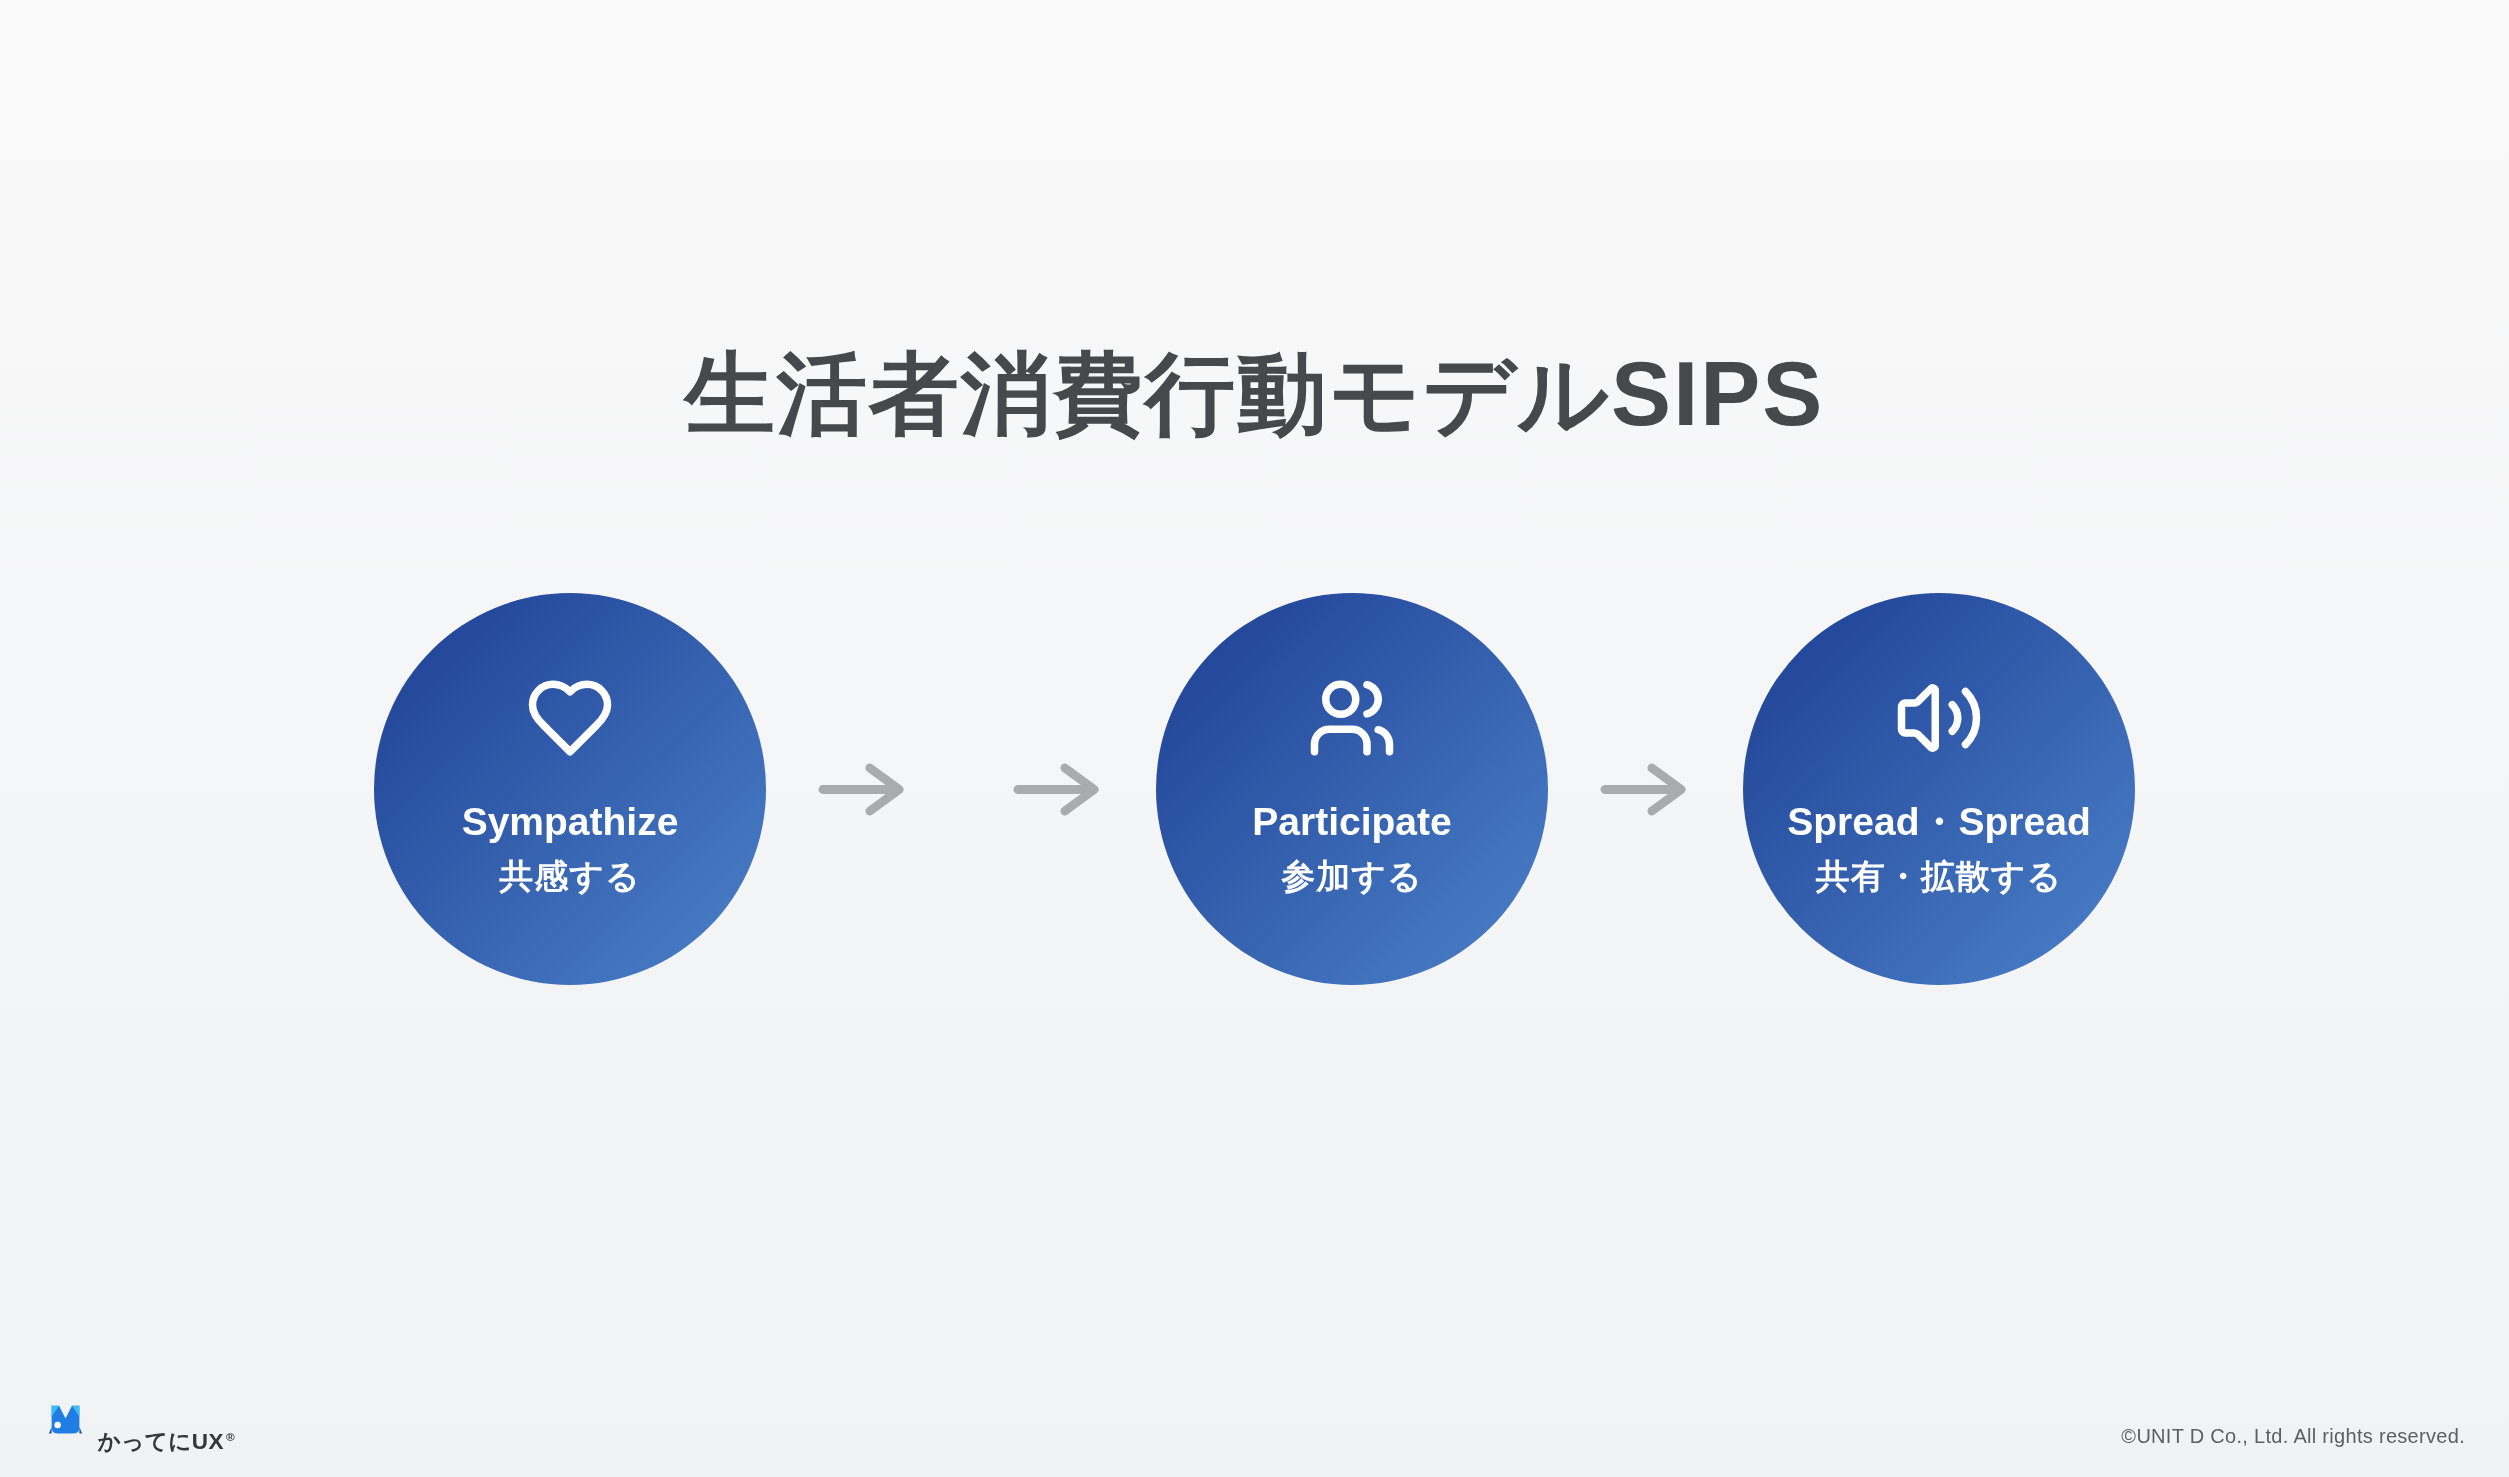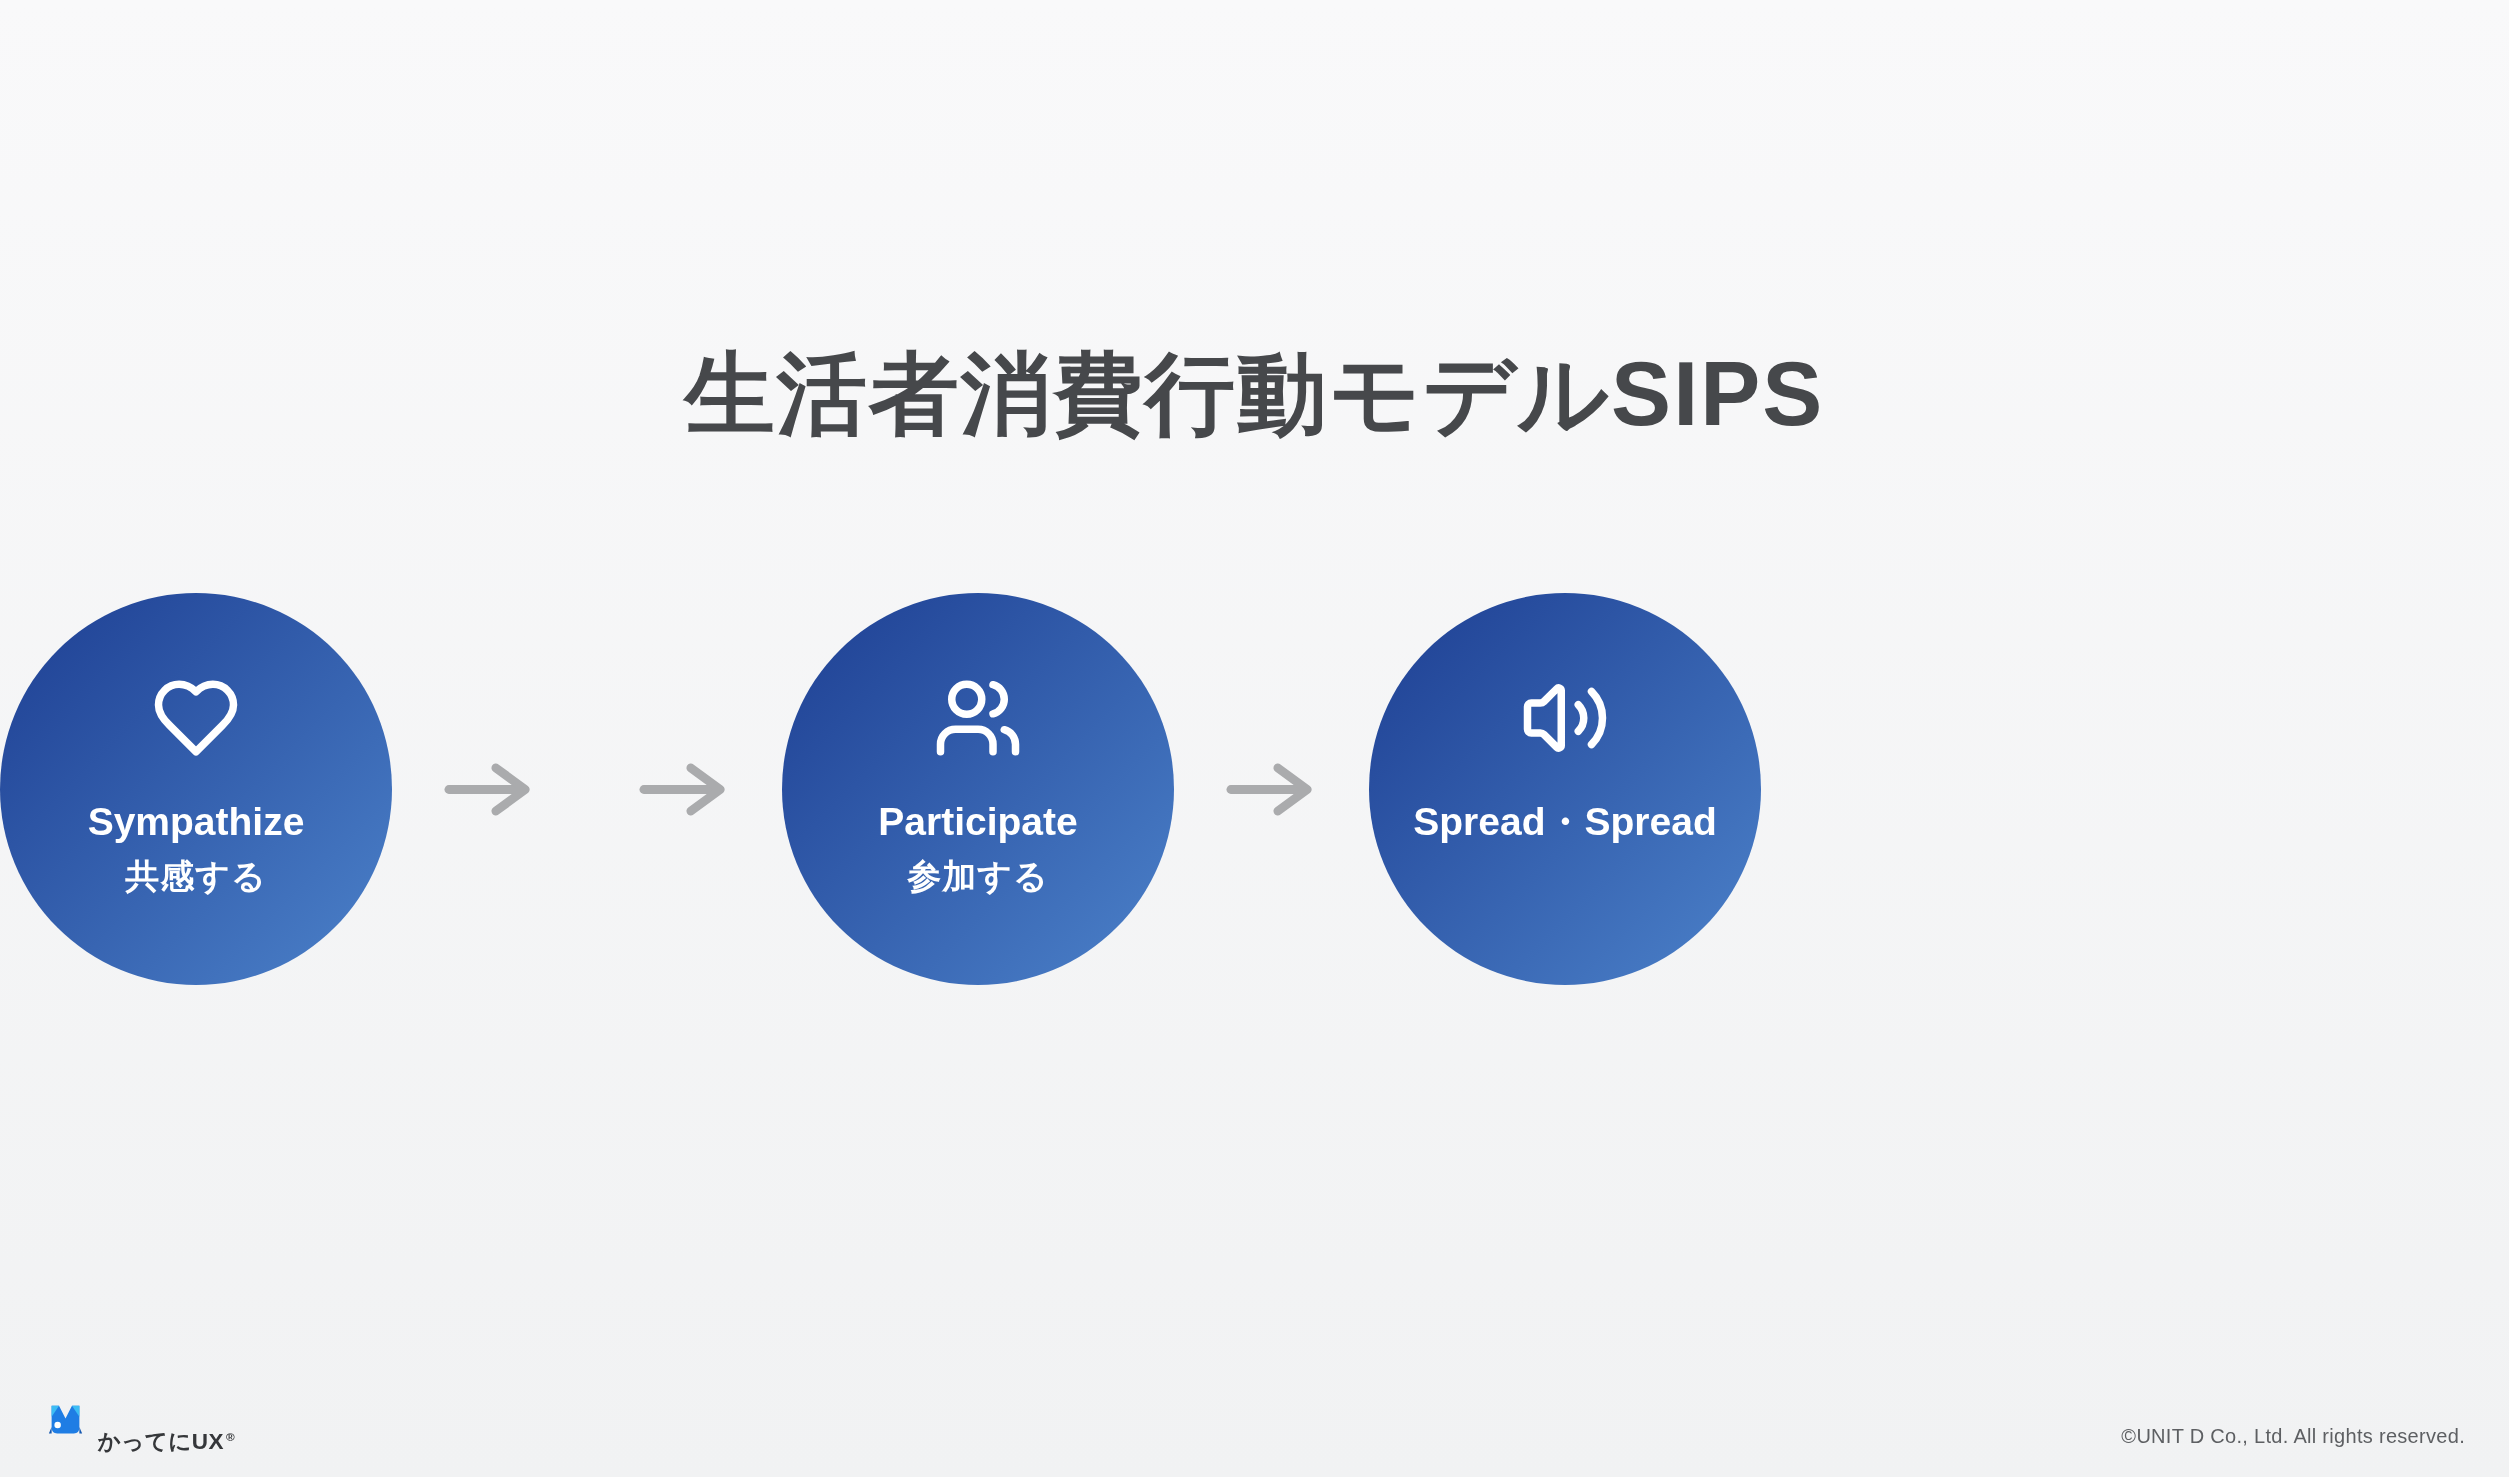--- a/index.html
+++ b/index.html
@@ -39,21 +39,21 @@
     letter-spacing: 2px;
     color: var(--title-color);
     line-height: 1.1;
   }
   .flow {
     position: absolute;
     top: 593px;
     left: 0;
     width: 100%;
     display: flex;
-    justify-content: flex-start;
+    justify-content: center;
     align-items: center;
   }
   .step-circle {
     width: 392px;
     height: 392px;
     border-radius: 50%;
     background: linear-gradient(135deg, var(--circle-grad-start) 0%, var(--circle-grad-end) 100%);
     color: var(--circle-text);
     display: flex;
     flex-direction: column;
@@ -199,20 +199,21 @@
 
     <div class="step-circle">
       <span class="step-icon">
         <svg viewBox="0 0 24 24">
           <path d="M11 4.7a.7.7 0 0 0-1.2-.5L6.4 7.6a1.4 1.4 0 0 1-1 .4H3a1 1 0 0 0-1 1v6a1 1 0 0 0 1 1h2.4a1.4 1.4 0 0 1 1 .4l3.4 3.4a.7.7 0 0 0 1.2-.5Z"></path>
           <path d="M15.54 8.46a5 5 0 0 1 0 7.07"></path>
           <path d="M19.07 4.93a10 10 0 0 1 0 14.14"></path>
         </svg>
       </span>
       <div class="step-label-en">Spread・Spread</div>
+      <div class="step-label-ja">共有・拡散する</div>
     </div>
 
   </div>
 
   <div class="footer-brand">
     <svg class="brand-logo" viewBox="0 0 40 40">
       <path d="M5 5 L13 5 L20 19 L27 5 L35 5 L35 29 Q35 35 29 35 L11 35 Q5 35 5 29 Z" fill="var(--logo-blue)"></path>
       <path d="M5 5 L13 5 L5 17 Z" fill="var(--logo-cyan)"></path>
       <path d="M27 5 L35 5 L35 17 Z" fill="var(--logo-cyan)"></path>
       <path d="M2 35 L5 28 L5 35 Z" fill="#1558b0"></path>

